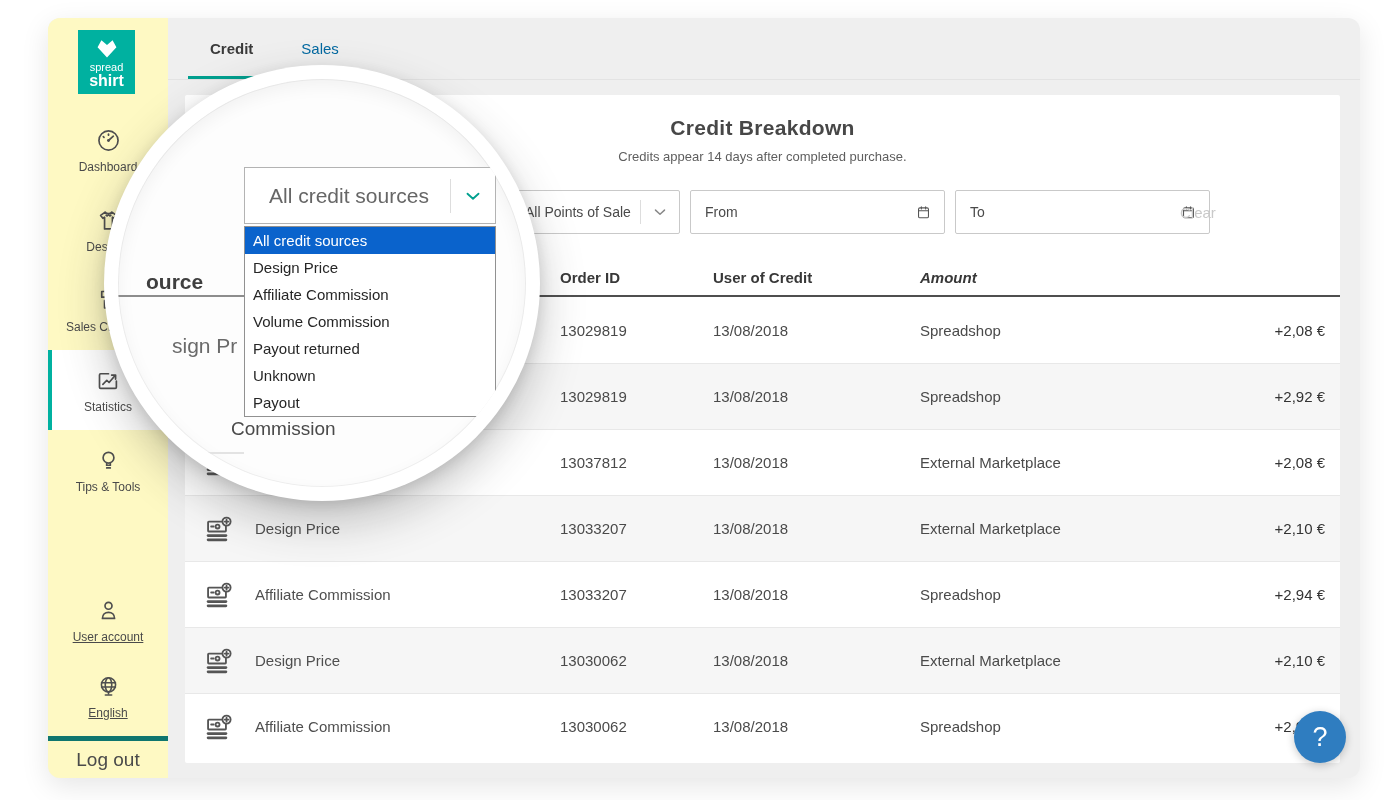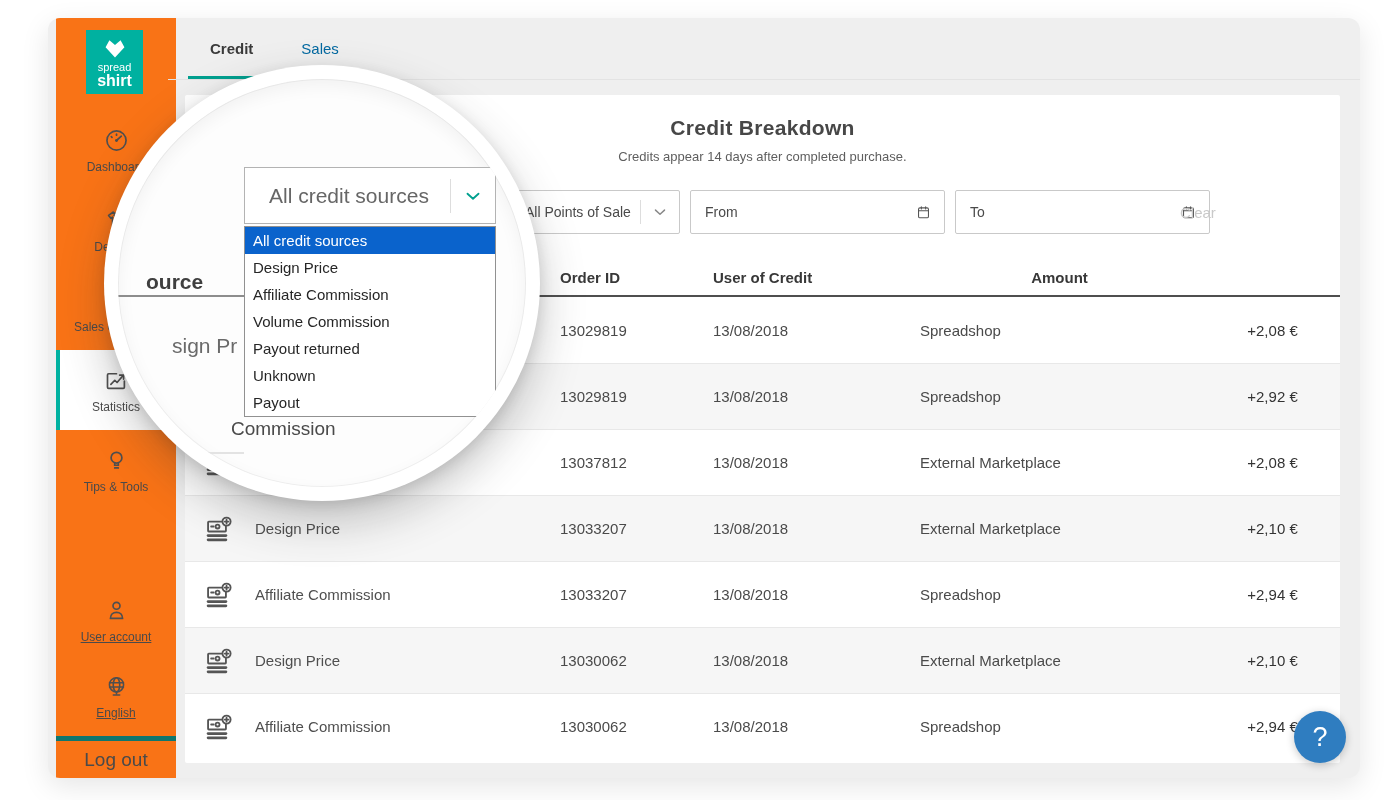--- a/index.html
+++ b/index.html
@@ -1,20 +1,20 @@
 <!DOCTYPE html>
 <html><head>
 <meta charset="utf-8">
 <style>
   * { margin:0; padding:0; box-sizing:border-box; }
   html,body { width:1400px; height:800px; background:#ffffff; font-family:"Liberation Sans","DejaVu Sans",sans-serif; overflow:hidden; }
   .frame { position:absolute; left:48px; top:18px; width:1312px; height:760px; background:#efefef; border-radius:12px; box-shadow:0 8px 28px rgba(0,0,0,.10); overflow:hidden; }
 
   
-  .sidebar { position:absolute; left:8px; top:0; width:120px; height:100%; background:#f97316; }
+  .sidebar { position:absolute; left:0; top:0; width:120px; height:100%; background:#fef9c3; }
   .logo { position:absolute; left:30px; top:12px; width:57px; height:64px; background:#00b1a0; color:#fff; display:flex; flex-direction:column; align-items:center; justify-content:center; }
   .logo svg { width:30px; height:24px; display:block; }
   .logo .l1 { font-size:11px; line-height:11px; margin-top:2px; }
   .logo .l2 { font-size:16px; line-height:15px; font-weight:bold; }
   .nav-top { position:absolute; top:92px; left:0; right:0; }
   .nav-item { position:relative; width:100%; height:80px; display:flex; flex-direction:column; align-items:center; justify-content:center; gap:7px; color:#4a4a4a; cursor:pointer; }
   .nav-item .icon { width:27px; height:27px; color:#4f4f4f; }
   .nav-item .icon svg { width:100%; height:100%; }
   .nav-item .nav-label { font-size:12px; color:#4a4a4a; text-align:center; line-height:13px; }
   .nav-item.active { background:#ffffff; }
@@ -49,28 +49,28 @@
   .ctrl .chev.teal { color:#00a08f; }
   .ctrl .cal { width:17px; height:17px; margin-right:12px; color:#555; }
   .ctrl .cal svg { width:100%; height:100%; }
   .clear-btn { position:absolute; left:995px; top:0; height:44px; display:flex; align-items:center; font-size:15px; color:#c9c9c9; cursor:pointer;text-align:right; }
 
   
   .table { position:absolute; left:0; top:165px; width:100%; }
   .thead, .trow { display:grid; grid-template-columns:70px 305px 153px 207px 300px auto; align-items:center; }
   .thead { height:37px; border-bottom:2px solid #4f4f4f; font-size:15px; font-weight:bold; color:#383838; }
   .th-source { grid-column:1 / 3; padding-left:20px; }
-  .th-amount { text-align:center; padding-right:21px; }
+  .th-amount { text-align:left; padding-right:21px;font-style:italic; }
   .trow { height:66px; font-size:15px; color:#4a4a4a; border-top:1px solid #e8e8e8; background:#fff; }
   .trow:first-of-type { border-top:none; }
   .trow.alt { background:#f6f6f6; }
   .cell-icon { padding-left:20px; color:#555; }
   .cell-icon svg { width:32px; height:30px; display:block; }
   .cell-source { color:#4f4f4f; }
-  .cell-amount { text-align:center; padding-right:15px; color:#333; }
+  .cell-amount { text-align:right; padding-right:15px; color:#333; }
 
   
   .magnifier { position:absolute; left:104px; top:65px; width:436px; height:436px; border-radius:50%; background:#ffffff; box-shadow:0 20px 45px rgba(50,50,50,.28), 0 4px 14px rgba(0,0,0,.12); z-index:50; }
   .lens { position:absolute; inset:14px; border-radius:50%; background:#fdfdfd; overflow:hidden; box-shadow:inset 0 0 0 1px rgba(0,0,0,.05), inset 0 6px 18px rgba(0,0,0,.05); }
   .lens .frag { position:absolute; white-space:nowrap; }
   .frag-header { left:28px; top:191px; font-size:21px; font-weight:bold; color:#3f3f3f; }
   .frag-row1 { left:54px; top:255px; font-size:21px; color:#6a6a6a; }
   .frag-row2 { left:113px; top:339px; font-size:19px; color:#4a4a4a; }
   .frag-line1 { left:0; top:216px; width:126px; height:2px; background:#8d8d8d; }
   .frag-line2 { left:32px; top:373px; width:94px; height:2px; background:#e3e3e3; }

